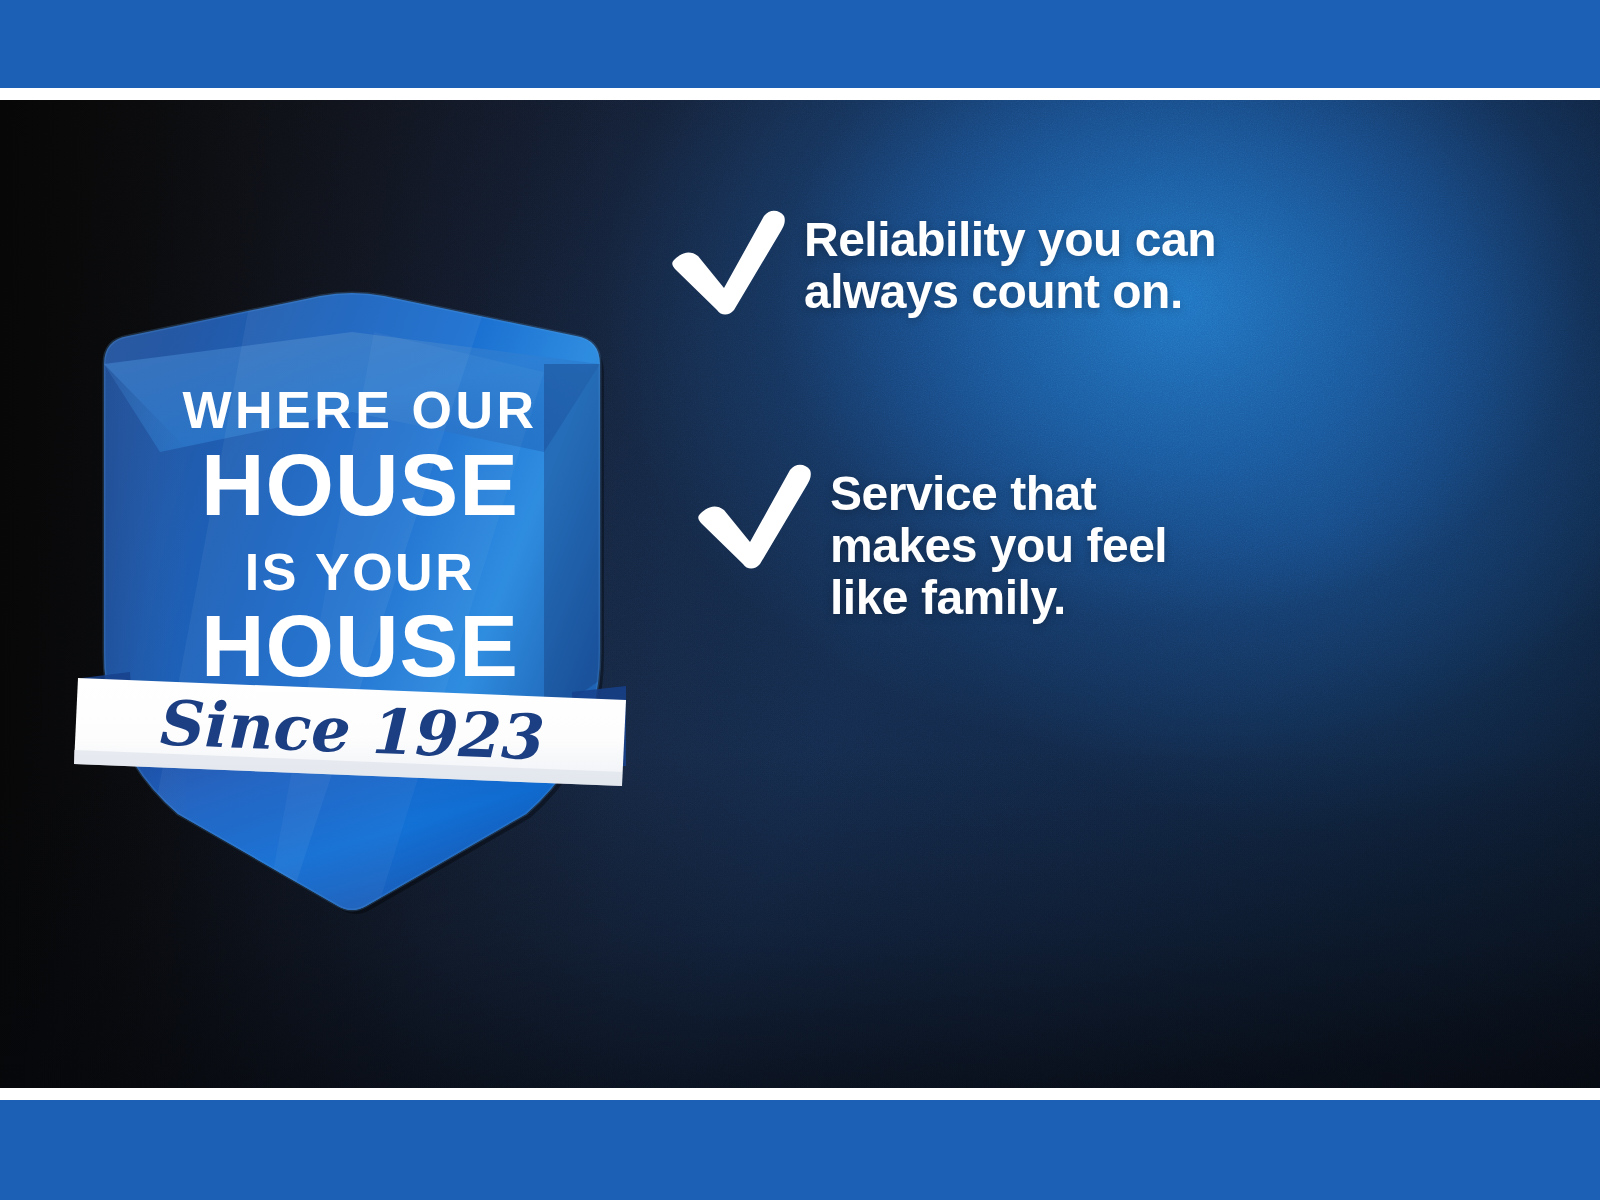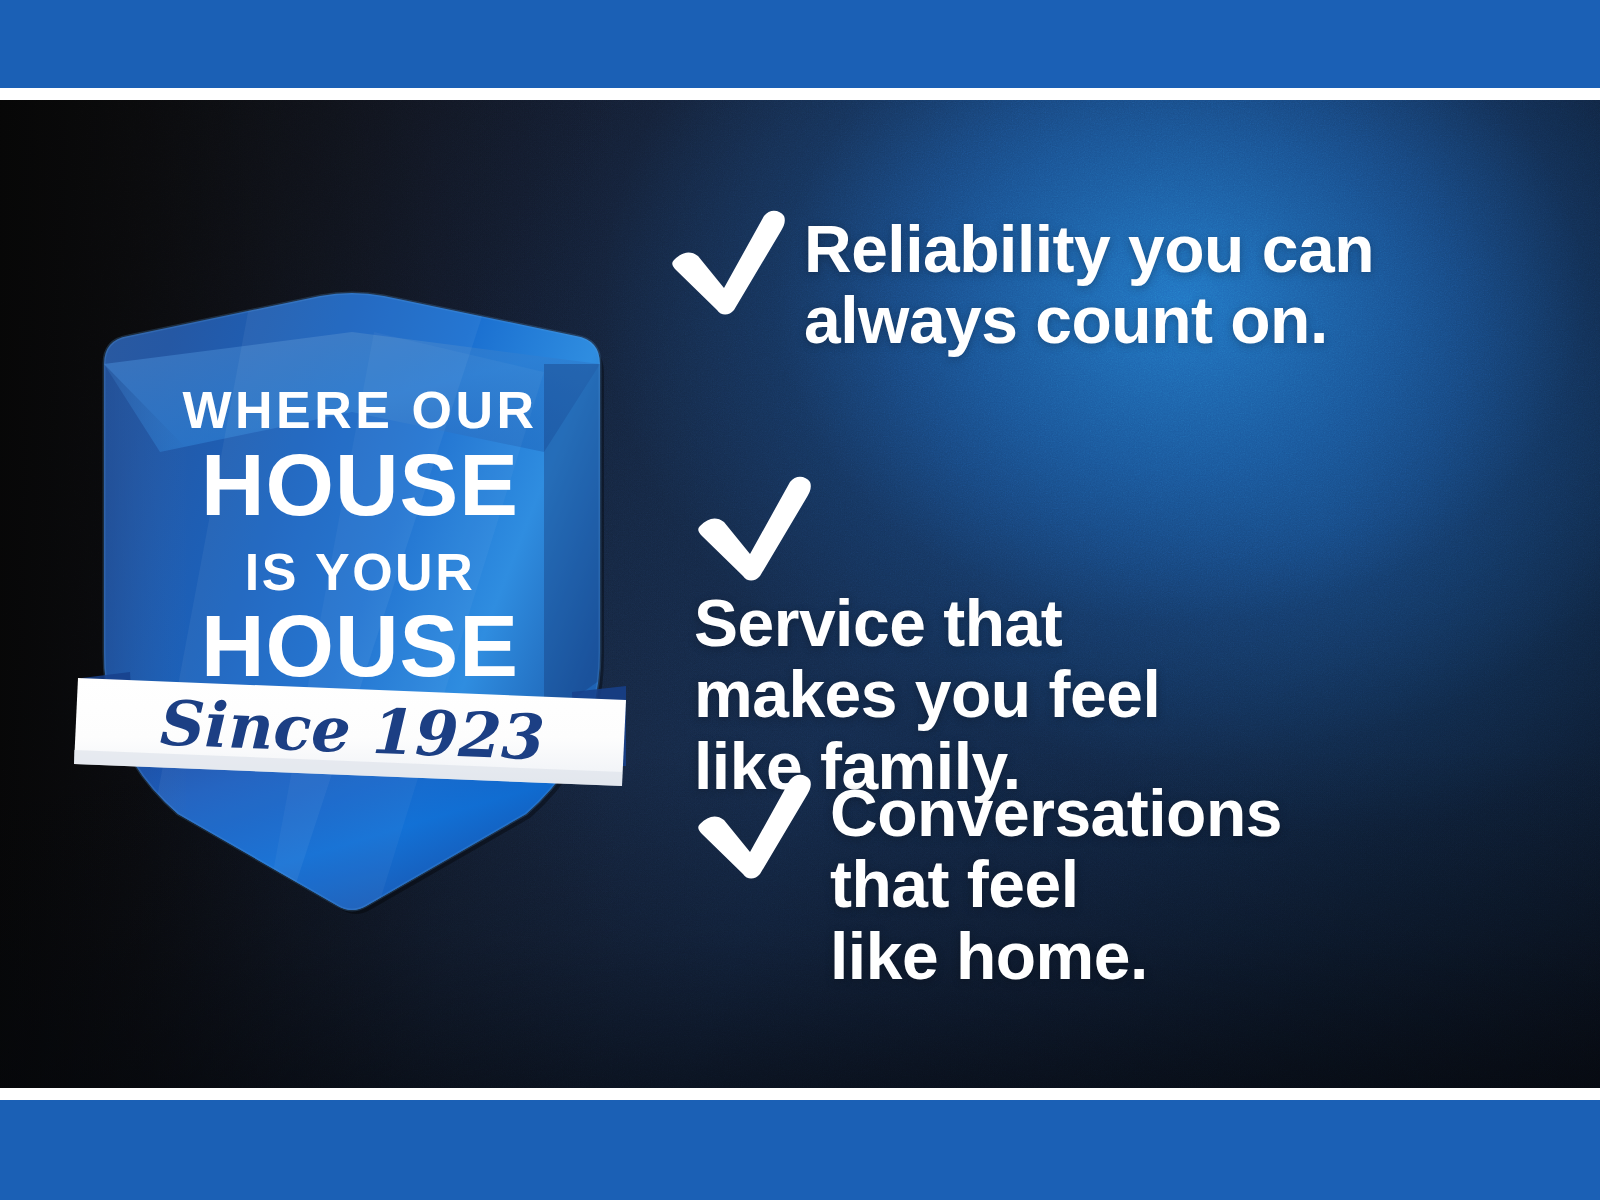--- a/index.html
+++ b/index.html
@@ -147,36 +147,36 @@
     top: 0;
     width: 900px;
     height: 988px;
   }
   .bullet {
     position: absolute;
     display: flex;
     align-items: flex-start;
   }
   #bullet-0 { top: 108px;  left: 0; }
-  #bullet-1 { top: 374px;  left: 26px; flex-direction: column; }
+  #bullet-1 { top: 362px;  left: 26px; }
   #bullet-2 { top: 672px;  left: 26px; }
 
   .check {
     flex: 0 0 auto;
     width: 122px;
     height: 108px;
     margin-right: 14px;
   }
   .check svg { display: block; }
 
   .bullet-text {
     color: #ffffff;
     font-family: "Liberation Sans", sans-serif;
     font-weight: bold;
-    font-size: 66px;
+    font-size: 48px;
     line-height: 1.08;
     letter-spacing: -0.5px;
     white-space: pre-line;
     padding-top: 6px;
     text-shadow: 0 2px 10px rgba(0,0,0,0.25);
   }
 </style>
 </head>
 <body>
 
@@ -325,39 +325,20 @@
                      C 61 108 53 108 49 102
                      L 8 62
                      C 4 58 3 55 6 52 Z" fill="#ffffff"></path>
           </svg>
         </span>
         <span class="bullet-text">Service that
 makes you feel
 like family.</span>
       </div>
 
-      <div class="bullet" id="bullet-2">
-        <span class="check">
-          <svg width="122" height="108" viewBox="0 0 122 108">
-            <path d="M 6 52
-                     C 14 44 22 42 30 48
-                     L 56 80
-                     L 96 8
-                     C 102 0 112 2 116 8
-                     C 118 13 116 18 113 23
-                     L 66 102
-                     C 61 108 53 108 49 102
-                     L 8 62
-                     C 4 58 3 55 6 52 Z" fill="#ffffff"></path>
-          </svg>
-        </span>
-        <span class="bullet-text">Conversations
-that feel
-like home.</span>
-      </div>
 
     </div>
   </div>
 
   <div class="bar" id="bar-top"></div>
   <div class="hairline" id="hairline-top"></div>
   <div class="hairline" id="hairline-bottom"></div>
   <div class="bar" id="bar-bottom"></div>
 
 </div>

